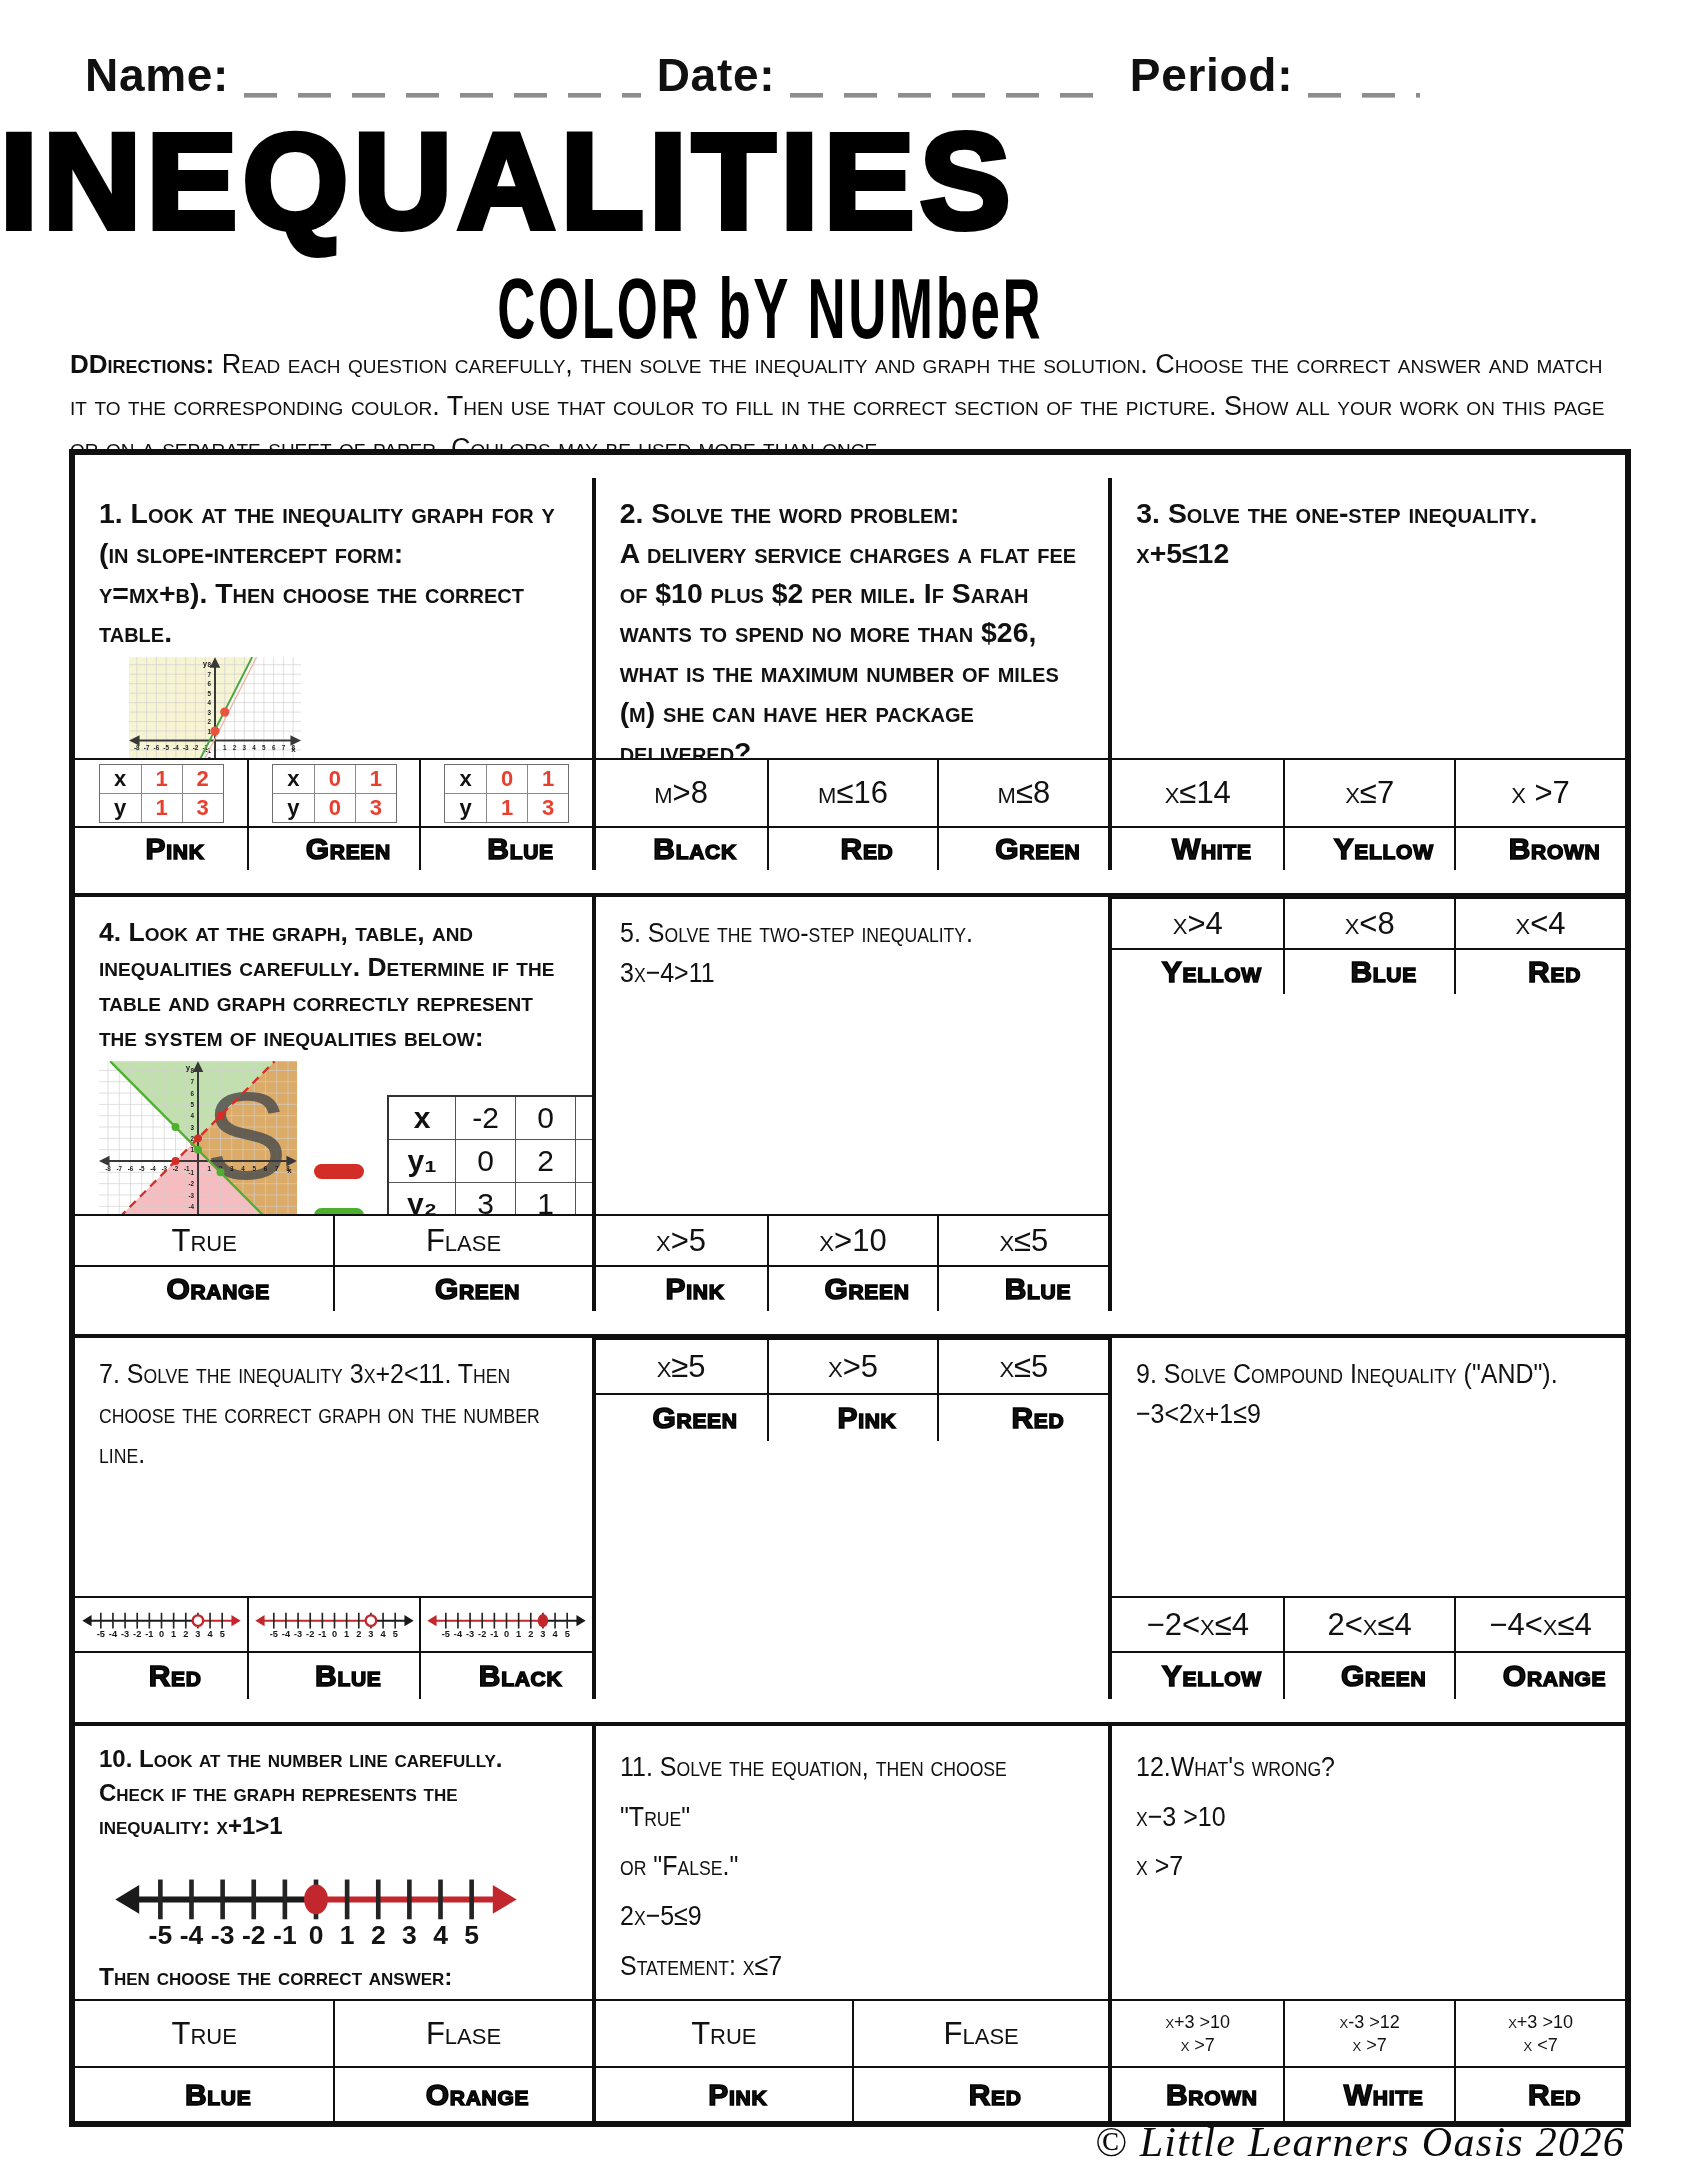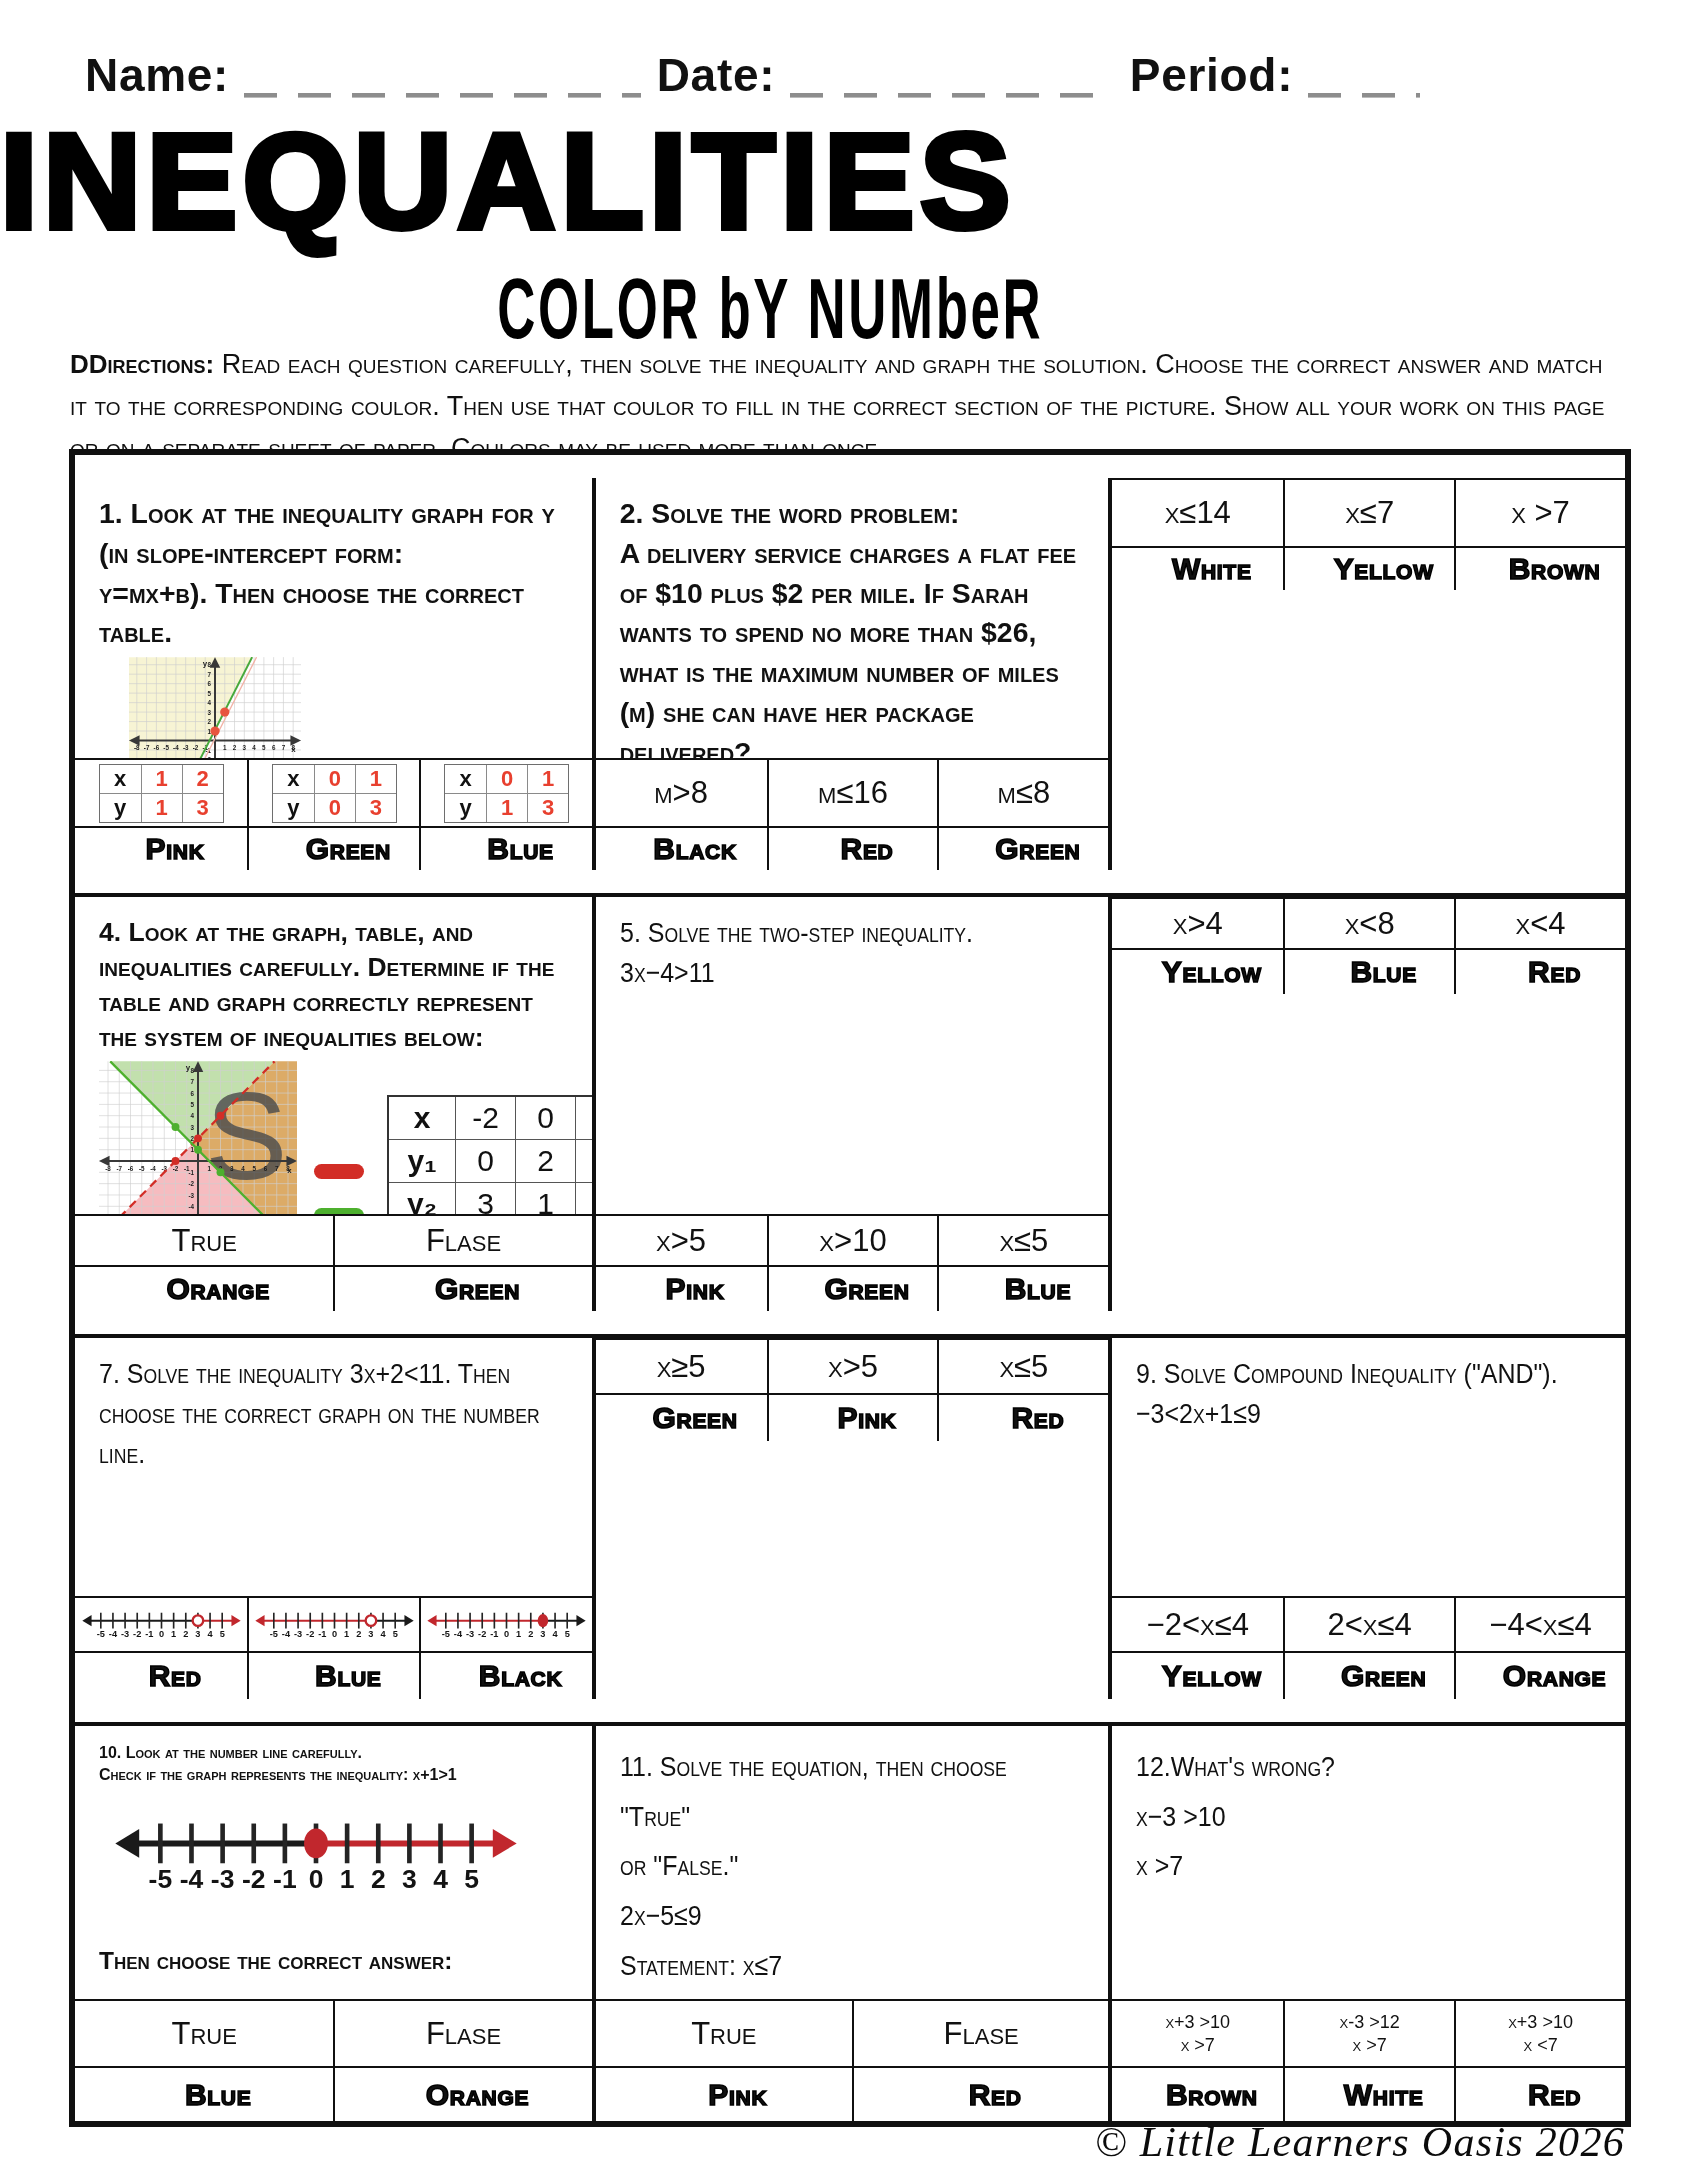--- a/index.html
+++ b/index.html
@@ -267,20 +267,24 @@
           <div class="opt opt-c">
               <span class="color-label sc">Red</span>
             </div>
           <div class="opt opt-c">
               <span class="color-label sc">Green</span>
             </div>
         </div>
       </div>
 
       <div class="qcell bold-prompt">
+        <div class="qbody">
+          <div class="prompt sc">3. Solve the one-step inequality.
+x+5≤12</div>
+        </div>
         <div class="options cols3">
           <div class="opt opt-a c0">
               <span class="ans-label sc">x≤14</span>
             </div>
           <div class="opt opt-a">
               <span class="ans-label sc">x≤7</span>
             </div>
           <div class="opt opt-a">
               <span class="ans-label sc">x &gt;7</span>
             </div>
@@ -640,21 +644,21 @@
               <span class="color-label sc">Orange</span>
             </div>
         </div>
       </div>
     </div>
 
     <div class="row r4">
 
       <div class="qcell bold-prompt">
         <div class="qbody" style="display:flex;flex-direction:column;">
-          <div class="prompt sc" style="font-size:16px;">10. Look at the number line carefully.
+          <div class="prompt sc" style="font-size:24px;">10. Look at the number line carefully.
 Check if the graph represents the inequality:  x+1&gt;1</div>
           <div class="graph-box" style="margin:14.6px 0 0 14.6px;">
               <svg width="404" height="106" viewBox="0 0 610 160">
                 <line x1="34" y1="64" x2="305" y2="64" stroke="#1a1a1a" stroke-width="9"></line>
                 <line x1="305" y1="64" x2="576" y2="64" stroke="#c1272d" stroke-width="9"></line>
                 <polygon points="2,64 38,42.400000000000006 38,85.6" fill="#1a1a1a"></polygon>
                 <polygon points="608,64 572,42.400000000000006 572,85.6" fill="#c1272d"></polygon>
                 <line x1="70" y1="34" x2="70" y2="94" stroke="#242424" stroke-width="7"></line>
                 <text x="70" y="132" font-size="40" font-weight="600" fill="#141414" text-anchor="middle">-5</text>
                 <line x1="117" y1="34" x2="117" y2="94" stroke="#242424" stroke-width="7"></line>

